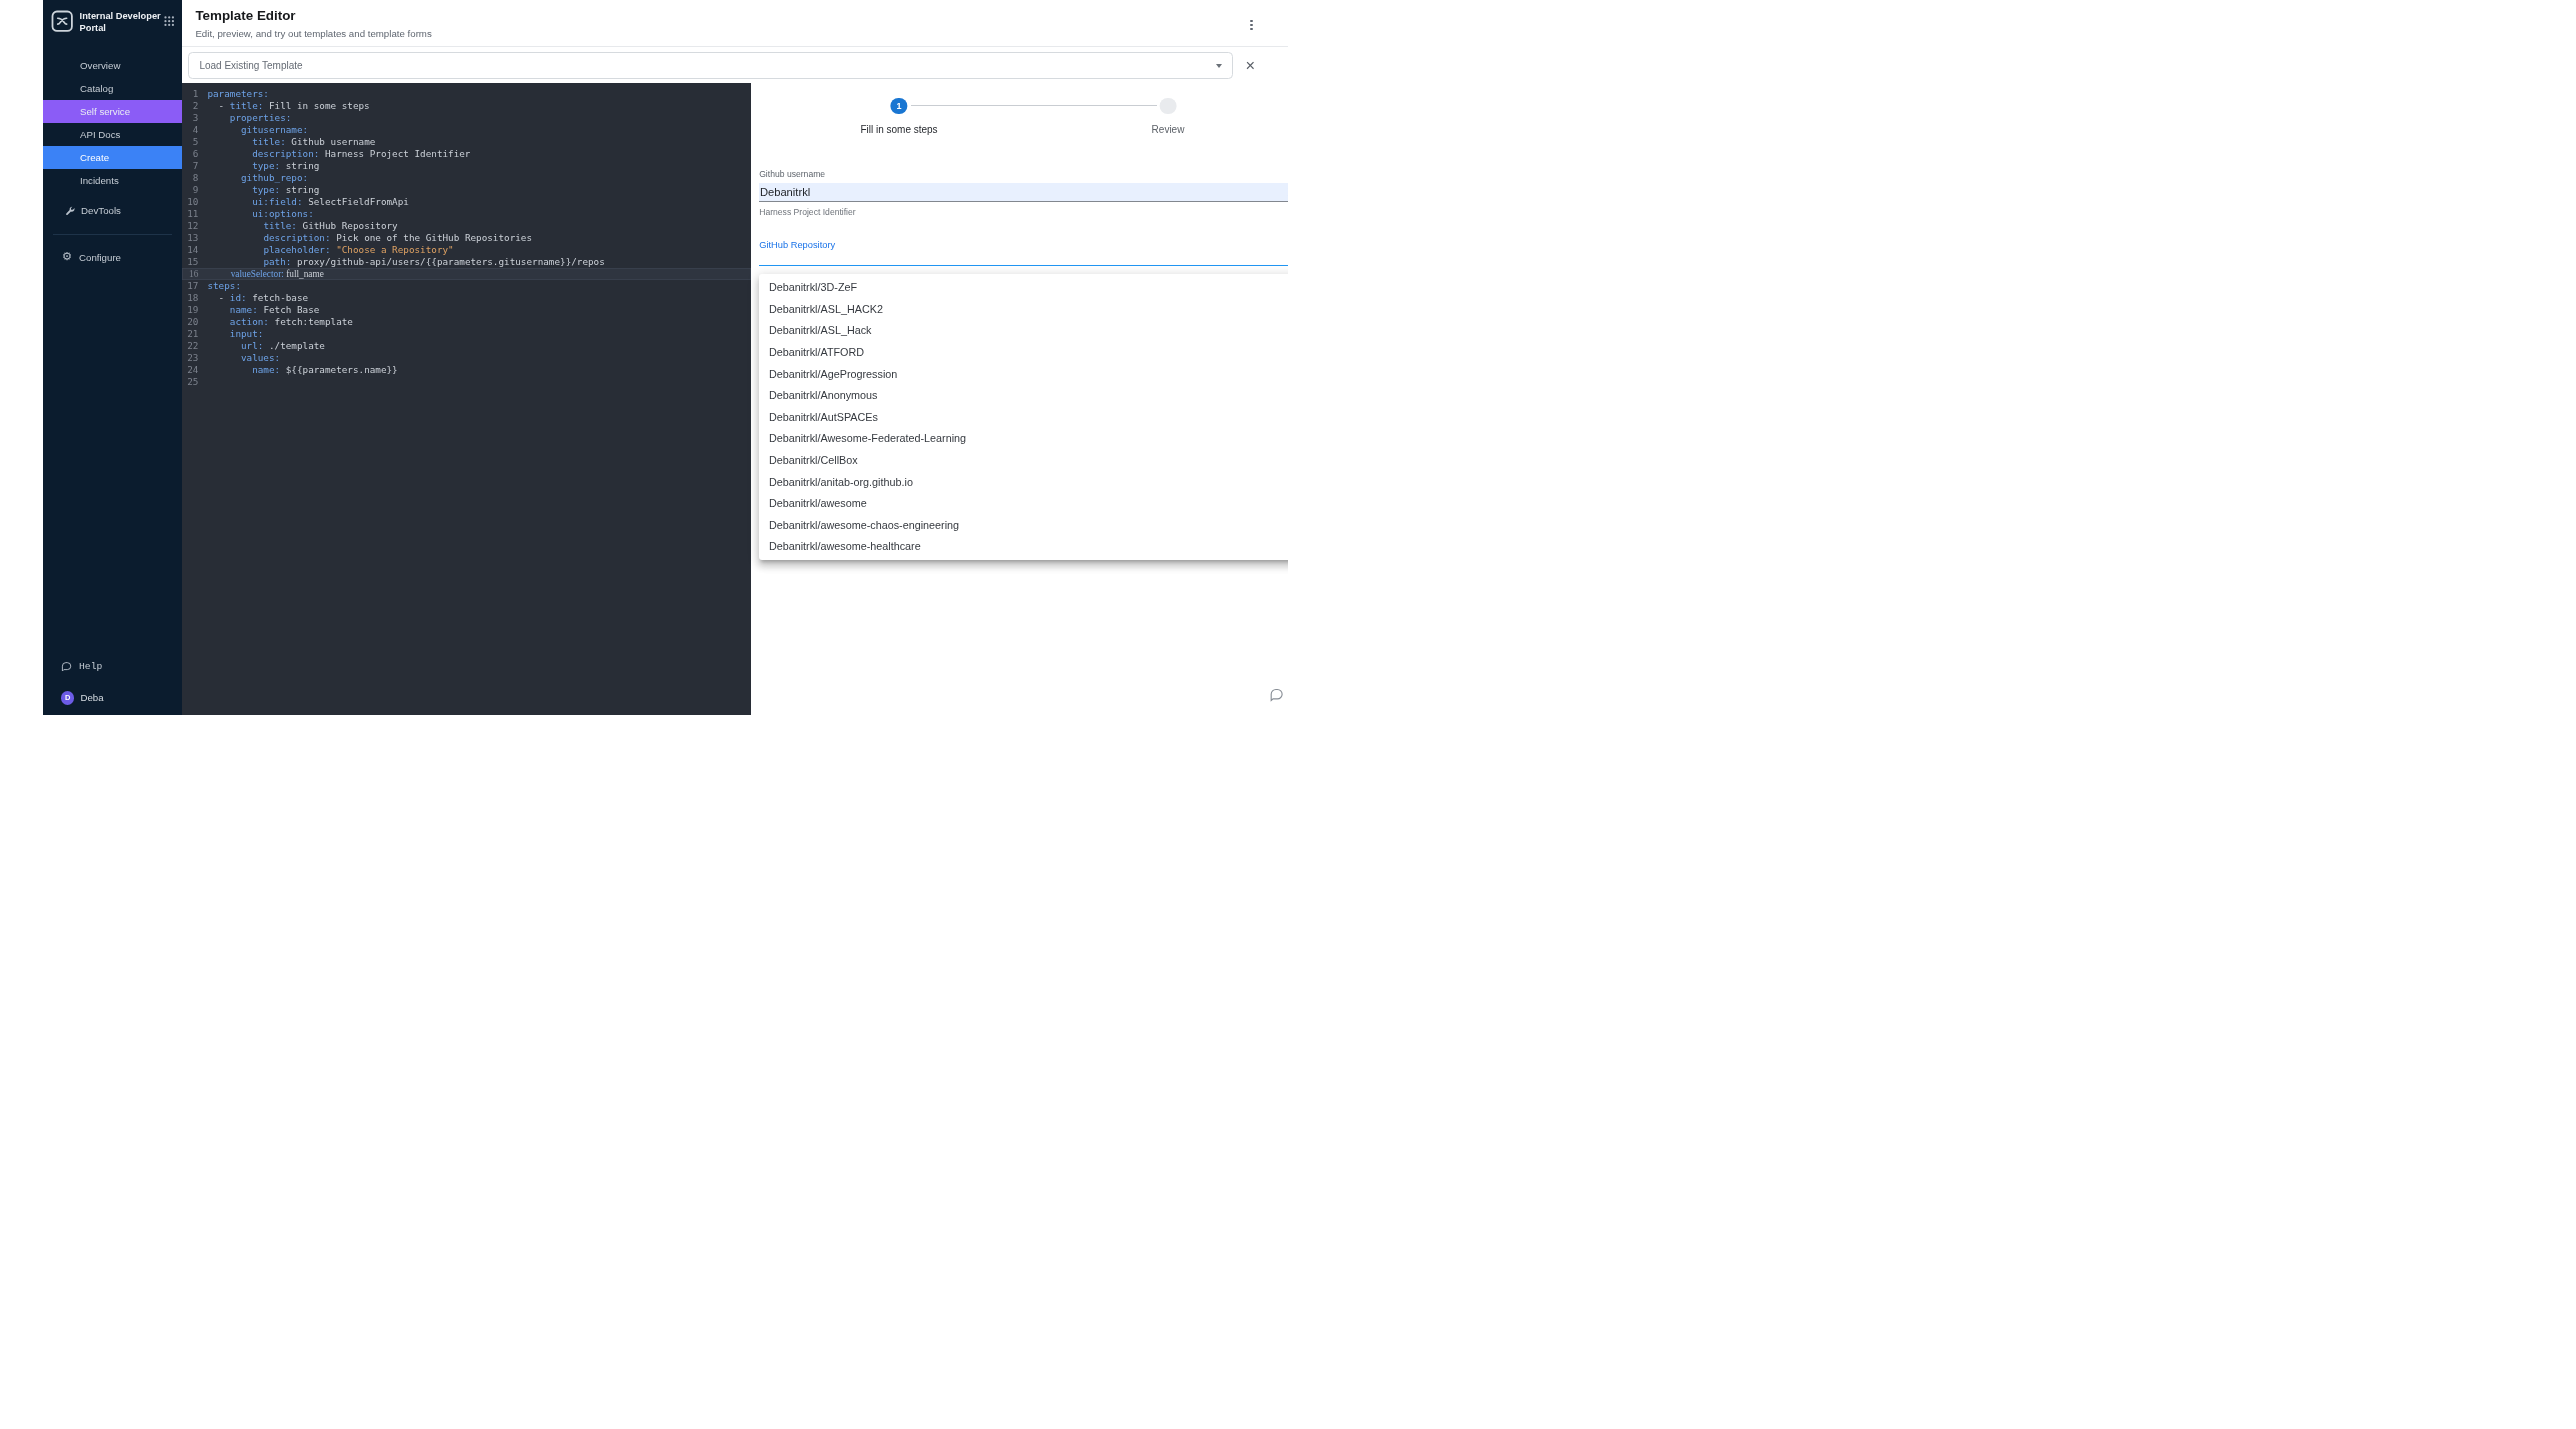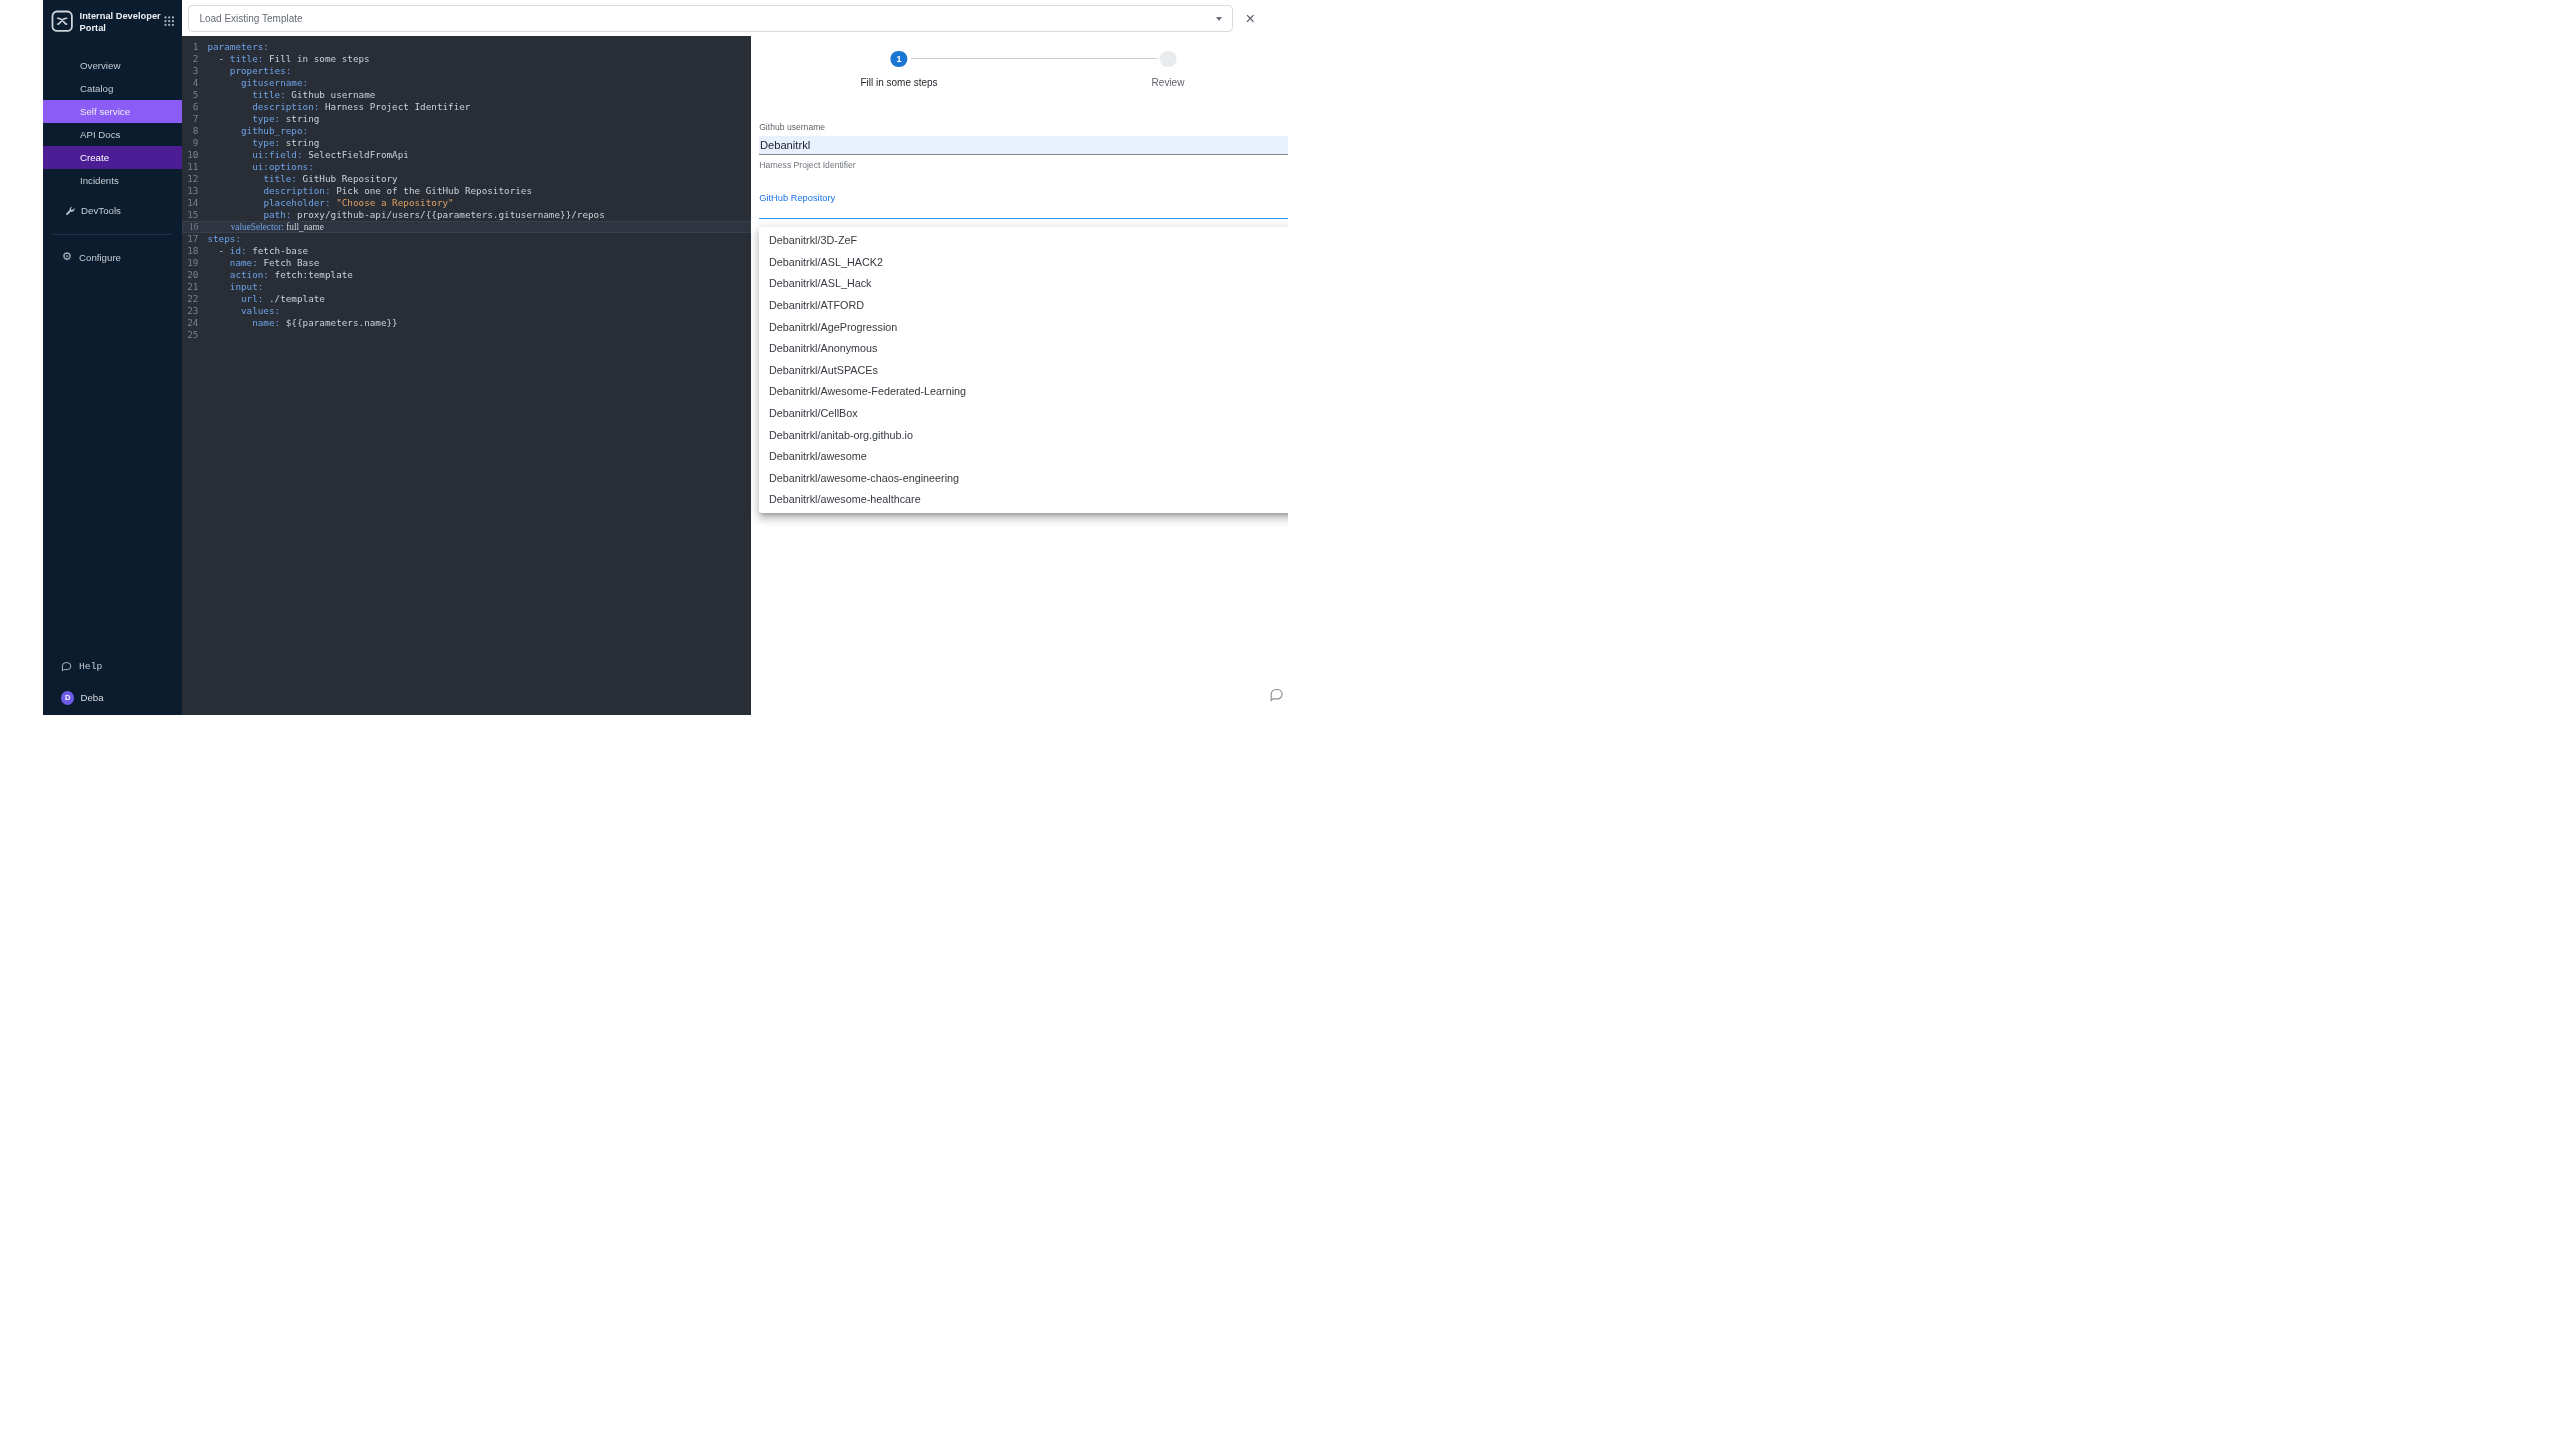--- a/index.html
+++ b/index.html
@@ -9,21 +9,21 @@
 
   
   .sidebar { width:139px; background:#0b1c2e; color:#c6cdd5; display:flex; flex-direction:column; flex:none;margin-left:43px; }
   .side-head { display:flex; align-items:flex-start; padding:9.7px 7.5px 0 8.2px; }
   .logo-box { width:22.4px; height:22.4px; flex:none; }
   .side-title { font-size:9.3px; font-weight:700; color:#eef1f5; line-height:1.3; margin-left:6px; margin-top:0.7px; }
   .grid-icon { margin-left:auto; margin-top:6px; cursor:pointer; }
   .nav { margin-top:19.4px; }
   .nav-item { height:23px; line-height:23px; padding-left:37px; font-size:9.7px; color:#c6cdd5; cursor:pointer; white-space:nowrap; }
   .nav-item.active { background:#8b5cf6; color:#e9eef3; }
-  .nav-item.selected { background:#4c1d95; color:#ffffff; }
+  .nav-item.selected { background:#3b82f6; color:#ffffff; }
   .side-row { display:flex; align-items:center; height:23px; font-size:9.7px; color:#c6cdd5; cursor:pointer; }
   .side-row .ric { width:12px; height:12px; display:flex; align-items:center; justify-content:center; flex:none; }
   .devtools { padding-left:21.6px; margin-top:7.5px; }
   .devtools span.lbl { margin-left:4.5px; }
   .side-div { height:0.7px; background:#1e3349; margin:12px 9.7px 10.4px 9.7px; }
   .configure { padding-left:18px; }
   .configure span.lbl { margin-left:6px; }
   .flex-spacer { flex:1; }
   .helprow { padding-left:18px; height:22.4px; }
   .helprow span.lbl { margin-left:6px;font-family:Liberation Mono, monospace; }
@@ -154,20 +154,29 @@
     </div>
 
     <div class="side-row userrow">
       <span class="avatar">D</span>
       <span class="lbl">Deba</span>
     </div>
   </aside>
 
   <div class="main">
 
+    <header class="header">
+      <div class="h-title">Template Editor</div>
+      <div class="h-sub">Edit, preview, and try out templates and template forms</div>
+      <div class="kebab">
+          <i></i>
+          <i></i>
+          <i></i>
+        </div>
+    </header>
 
     <div class="toolbar">
       <div class="select">
         <span>Load Existing Template</span>
         <span class="chev"></span>
       </div>
       <span class="close-x">×</span>
     </div>
 
     <div class="content">

